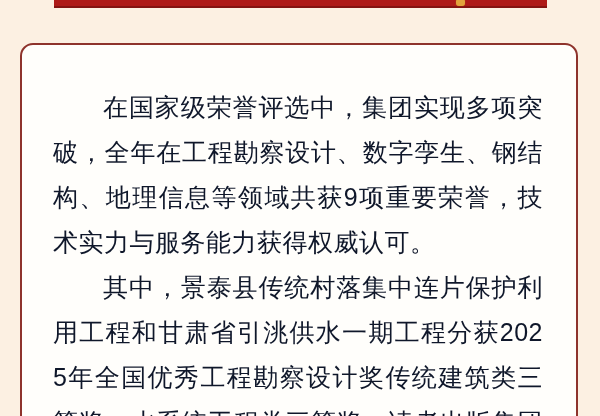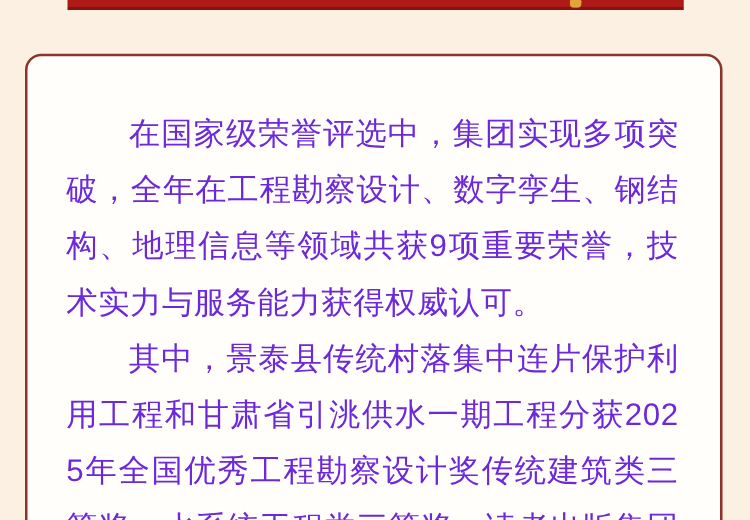--- a/index.html
+++ b/index.html
@@ -47,21 +47,21 @@
     box-sizing: border-box;
     background: #fffefb;
     border: 2px solid #8e332c;
     border-radius: 13px;
     padding: 40px 33px 0 31px;
   }
   .article-card p {
     margin: 0;
     font-size: 25px;
     line-height: 45px;
-    color: #6d28d9;
+    color: #0f172a;
     text-align: justify;
     text-justify: inter-ideograph;
     text-indent: 2em;
     letter-spacing: 0.5px;
     word-break: break-all;
   }
 </style>
 </head>
 <body>
 

